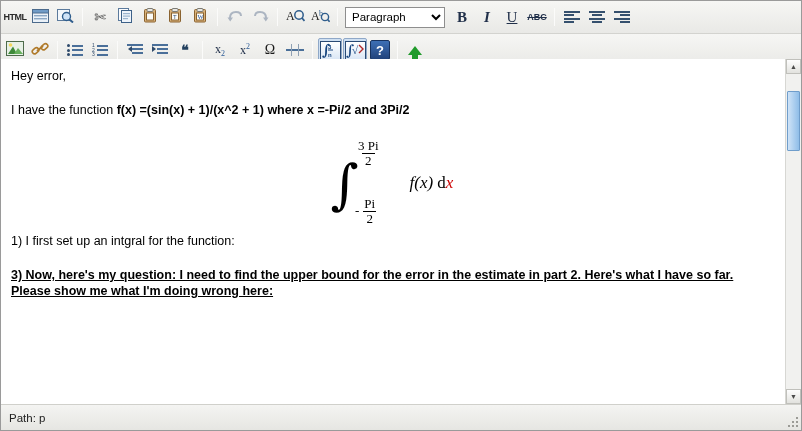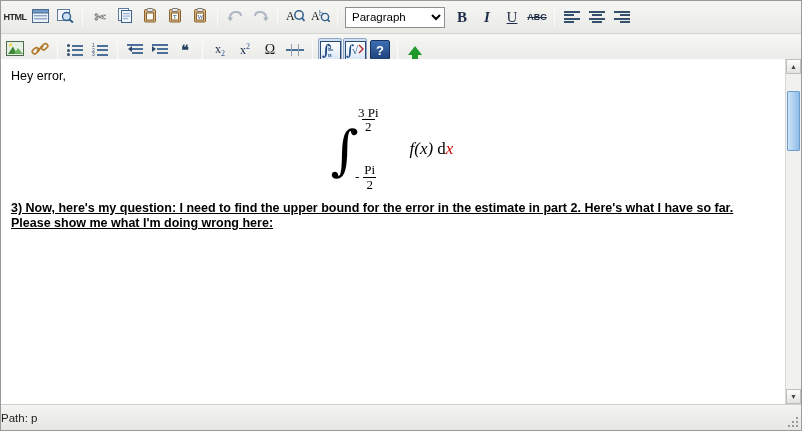--- a/index.html
+++ b/index.html
@@ -219,20 +219,21 @@
     border-radius: 1px;
   }
 
   
   #statusbar {
     position: absolute; left:0; right:0; bottom:0;
     height: 26px;
     background: linear-gradient(to bottom,#f4f4f2,#e6e6e2);
     border-top: 1px solid #d0d0cb;
     display: flex; align-items: center;
+    padding-left: 8px;
     font-size: 11.5px;
     color: #222;
   }
   .resize-grip {
     position:absolute; right:3px; bottom:3px; width:12px; height:12px;
   }
   .resize-grip i { position:absolute; width:2px;height:2px;background:#9b9b96; }
 </style>
 </head>
 <body>
@@ -524,20 +525,23 @@
     <div class="tb-btn">
       <span class="green-arrow"></span>
     </div>
   </div>
 
   <div id="editor-wrap">
     <div id="editor">
 
       <p>Hey error,</p>
 
+      <p>
+        <span>I have the function </span><span class="strong">f(x) =(sin(x) + 1)/(x^2 + 1) where x =</span><span class="strong">-Pi/2 and 3Pi/2</span>
+      </p>
 
       <div class="math-block">
         <div class="integral">
           <span class="int-sign">∫</span>
           <span class="limits">
             <span class="frac">
               <span class="num">3 Pi</span>
               <span class="den">2</span>
             </span>
             <span class="lim-lower">
@@ -546,20 +550,21 @@
                 <span class="num">Pi</span>
                 <span class="den">2</span>
               </span>
             </span>
           </span>
           <span class="fx">f(x)</span>
           <span class="dx"><span>d</span><span class="xv">x</span></span>
         </div>
       </div>
 
+      <p>1) I first set up an intgral for the function:</p>
 
 
       <p class="underline-bold">3) Now, here's my question: I need to find the upper bound for the error in the estimate in part 2. Here's what I have so far. Please show me what I'm doing wrong here:</p>
 
     </div>
 
     <div class="vscroll">
       <div class="vs-btn">▲</div>
       <div class="vs-thumb"></div>
       <div class="vs-btn bottom">▼</div>

